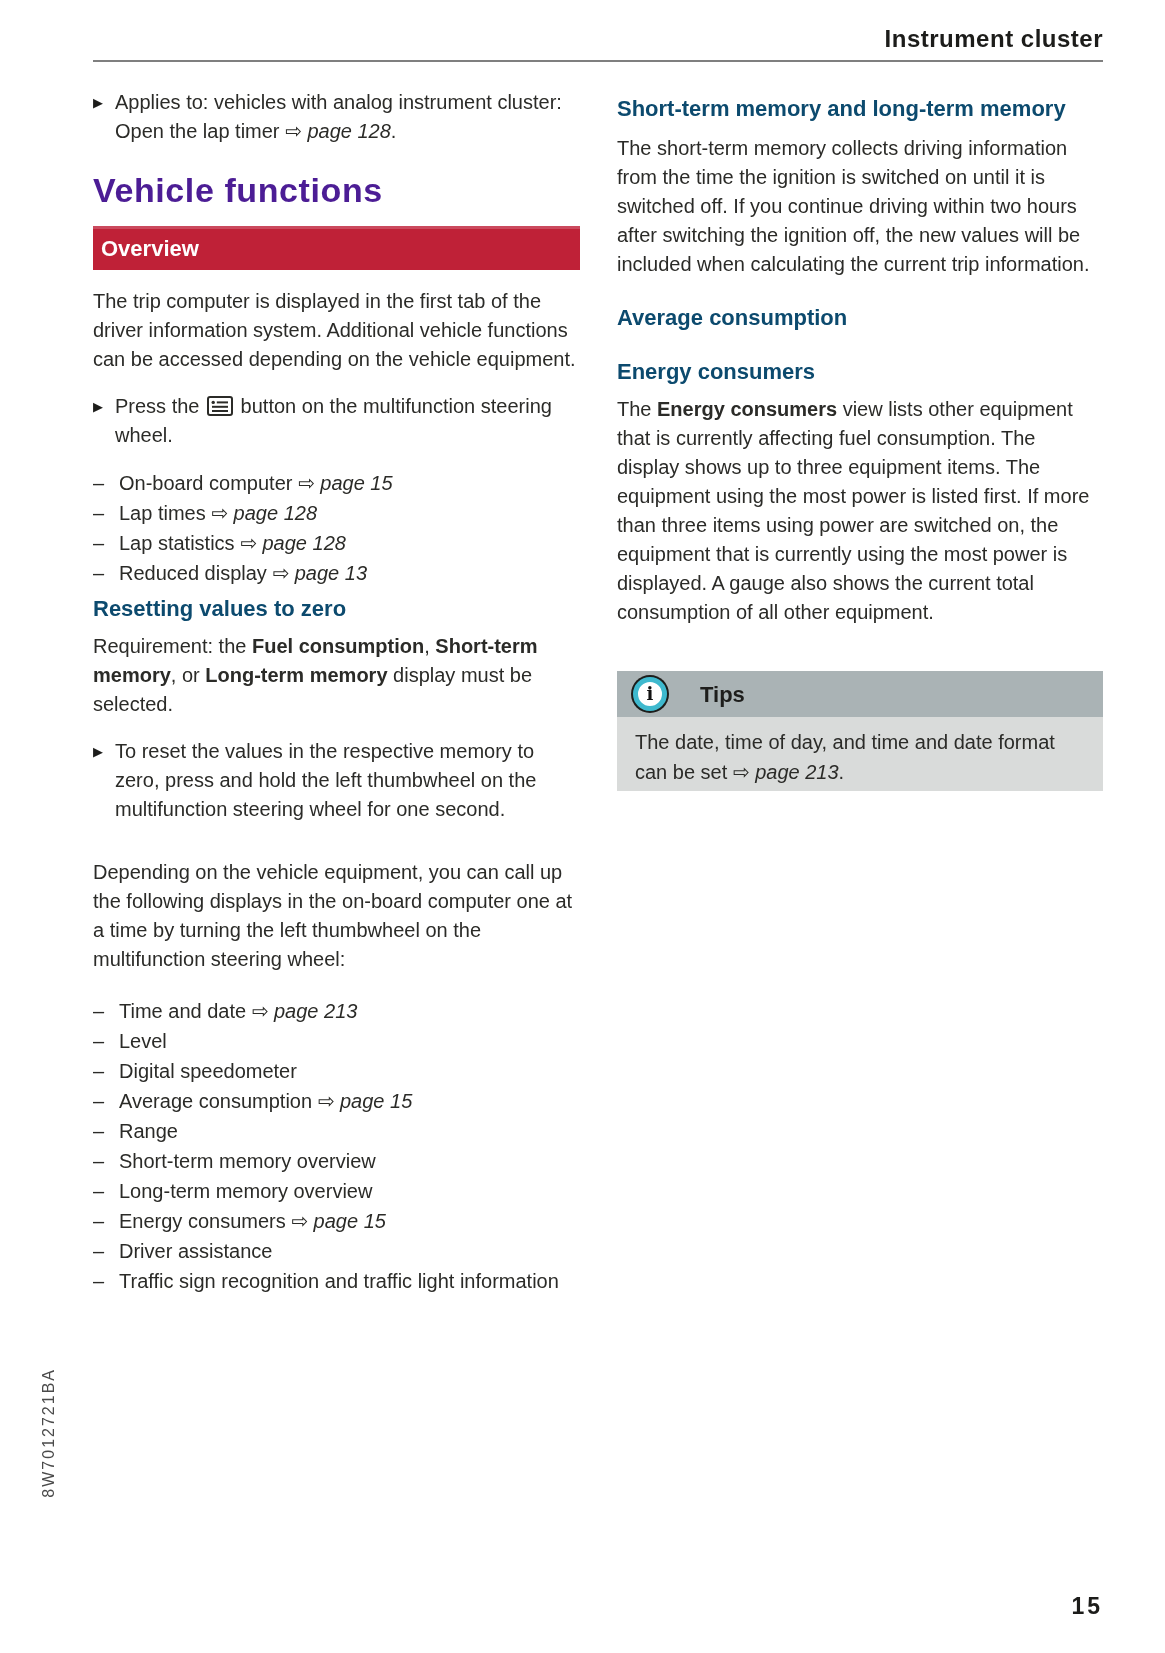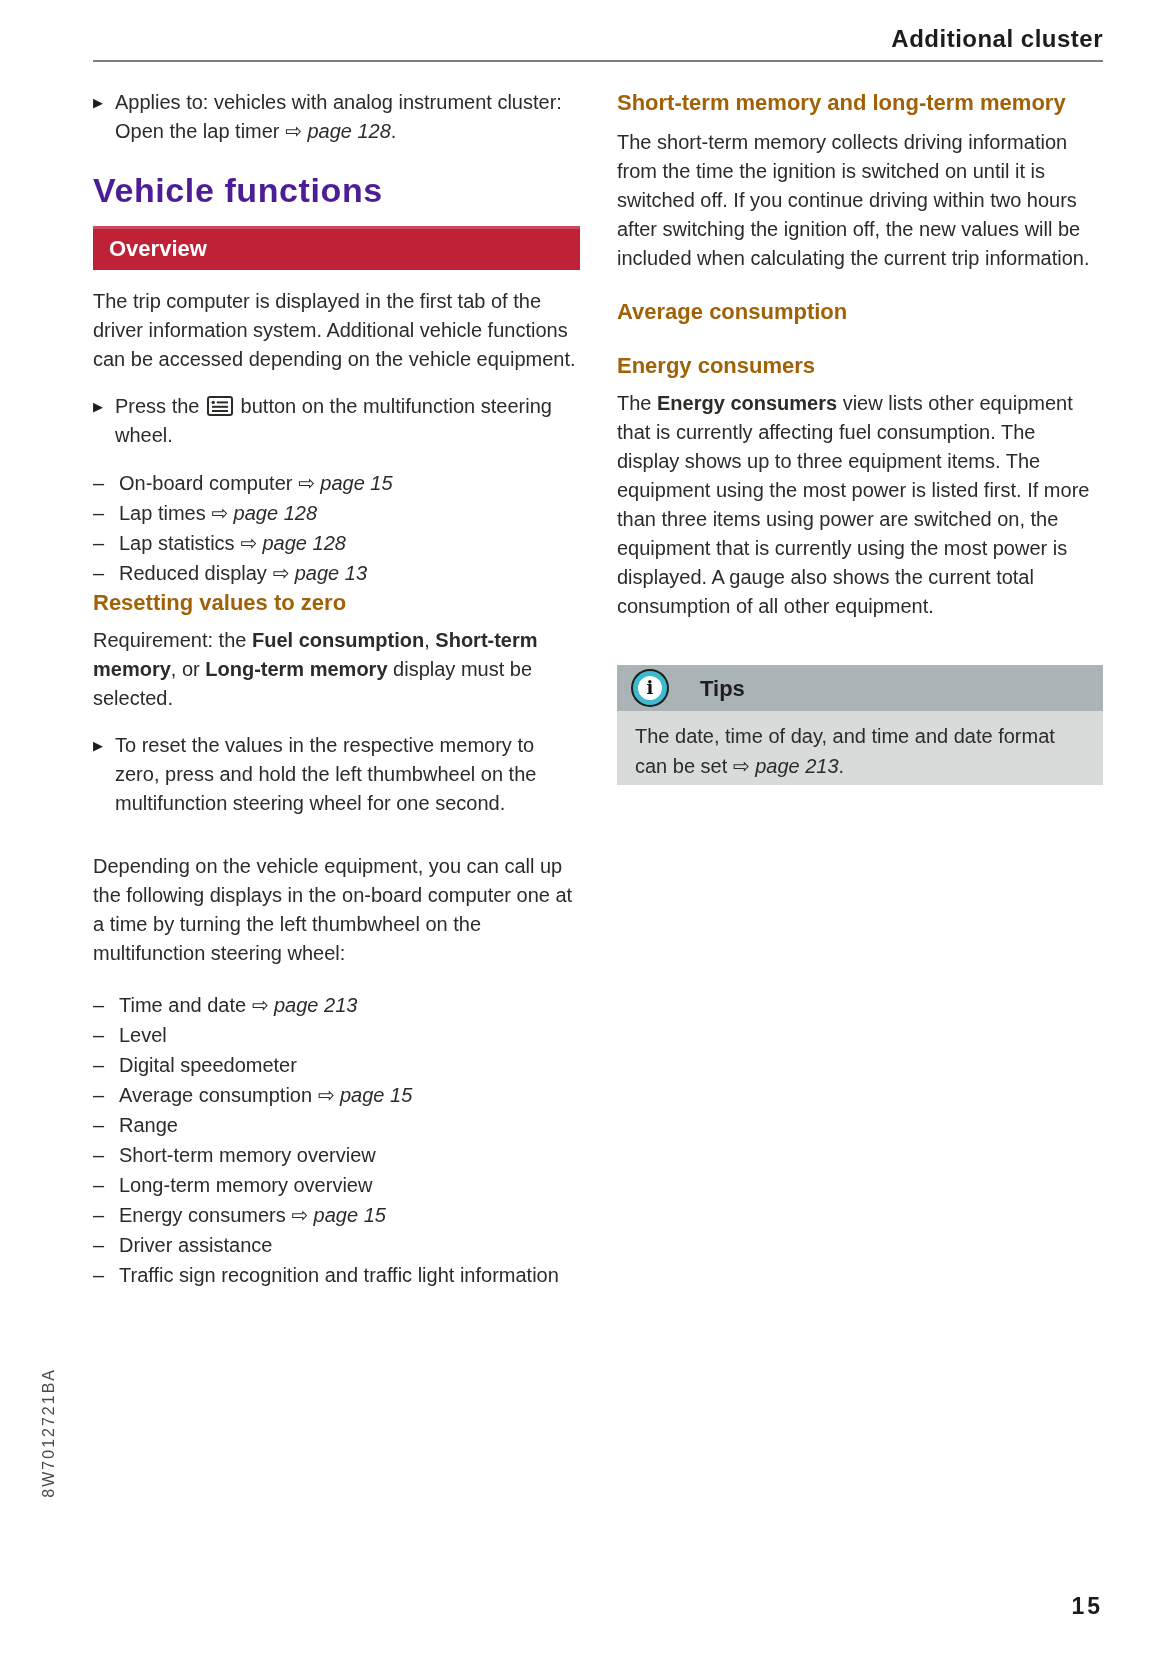--- a/index.html
+++ b/index.html
@@ -26,24 +26,24 @@
   .col{position:absolute;top:88px;}
   .col-left{left:93px;width:487px;}
   .col-right{left:617px;width:486px;}
   p{margin:0 0 18px 0;}
   .bullet-row{display:flex;margin:0 0 18px 0;}
   .bullet-marker{flex:0 0 22px;font-size:13px;line-height:29px;color:#1c1c1a;}
   .h1{font-size:34px;line-height:40px;font-weight:bold;color:#4c1d95;letter-spacing:.6px;margin:24px 0 16px 0;}
   .banner{
     background:var(--banner_red);border-top:3px solid var(--banner_red_top);
     color:#ffffff;font-weight:bold;font-size:22px;line-height:26px;
-    padding:7px 12px 8px 16px;margin:0 0 17px 0;
+    padding:7px 12px 8px 8px;margin:0 0 17px 0;
   }
   .banner.second{margin-top:56px;margin-bottom:20px;}
-  .h3{font-size:22px;line-height:30px;font-weight:bold;color:#a16207;margin:0 0 8px 0;}
+  .h3{font-size:22px;line-height:30px;font-weight:bold;color:#0c4a6e;margin:6px 0 8px 0;}
   .h3.spaced{margin-top:24px;}
   .dash-list{margin:16px 0 0 0;}
   .dash-row{display:flex;line-height:30px;}
   .dash-marker{flex:0 0 26px;}
   .press{margin-top:8px;}
   .menu-icon{vertical-align:-3px;margin:0 2px;}
   .b{font-weight:bold;}
   .i{font-style:italic;}
   .tight{margin-bottom:0;}
   .mt18{margin-top:18px;}
@@ -70,21 +70,21 @@
   .page-number{
     position:absolute;right:62px;top:1592px;font-size:23px;font-weight:bold;
     letter-spacing:3px;color:#1c1c1a;
   }
 </style>
 </head>
 <body>
 
 <div id="page">
 
-  <div class="header-title">Additional cluster</div>
+  <div class="header-title">Instrument cluster</div>
   <div class="header-rule"></div>
 
   <div class="col col-left">
 
     <div class="bullet-row">
       <span class="bullet-marker">▶</span>
       <span><span>Applies to: vehicles with analog instrument cluster: Open the lap timer ⇨ </span><span class="i">page 128</span><span>.</span></span>
     </div>
 
     <div class="h1">Vehicle functions</div>

